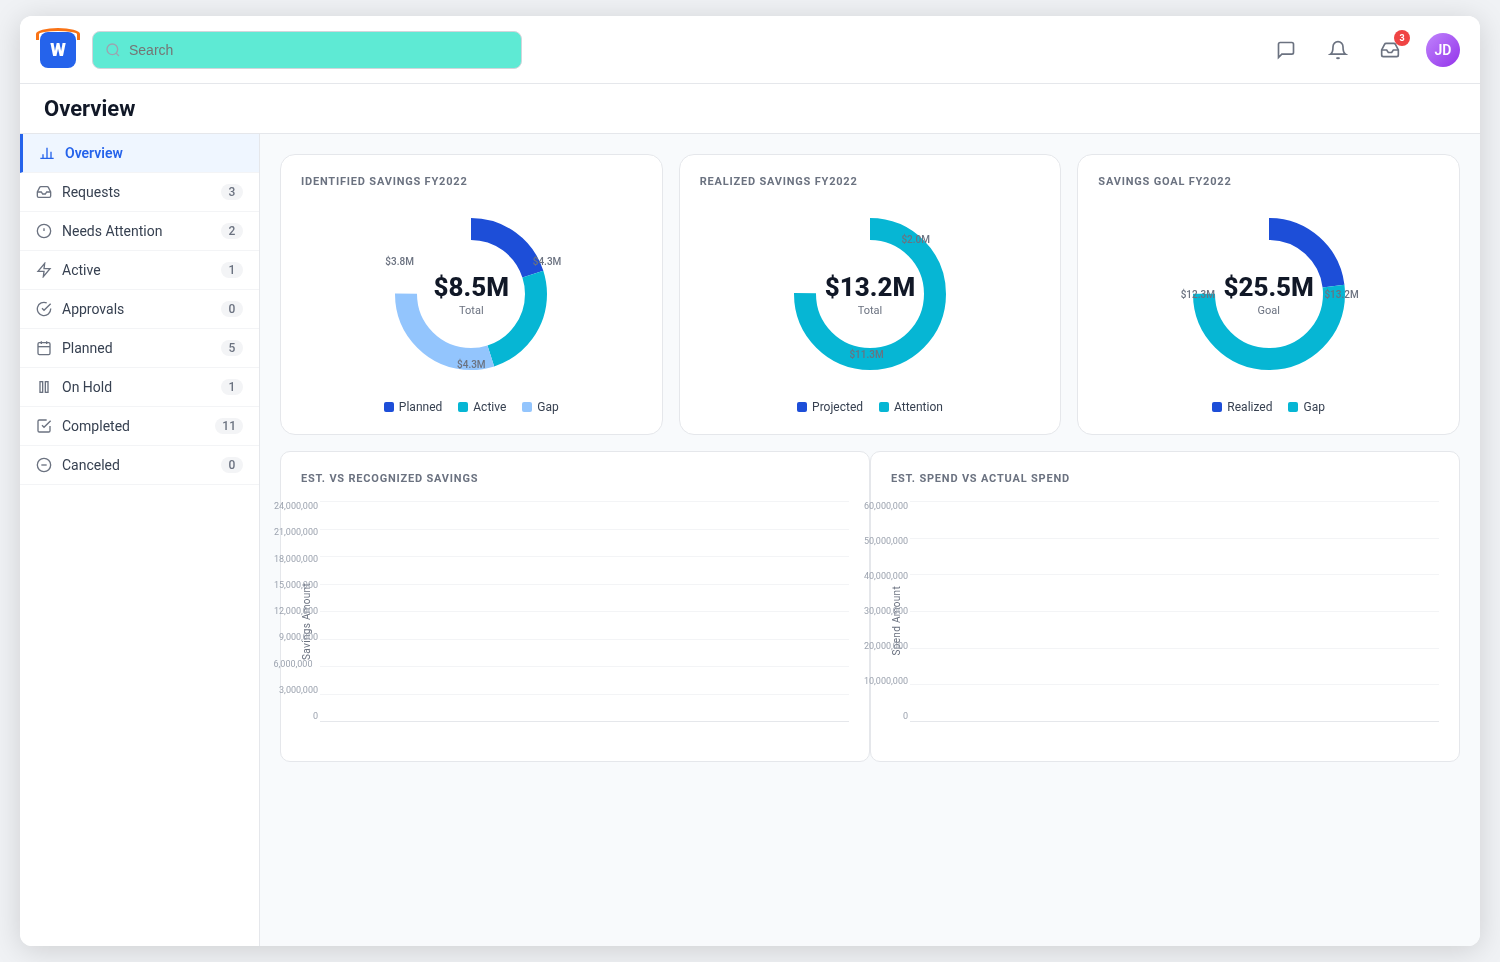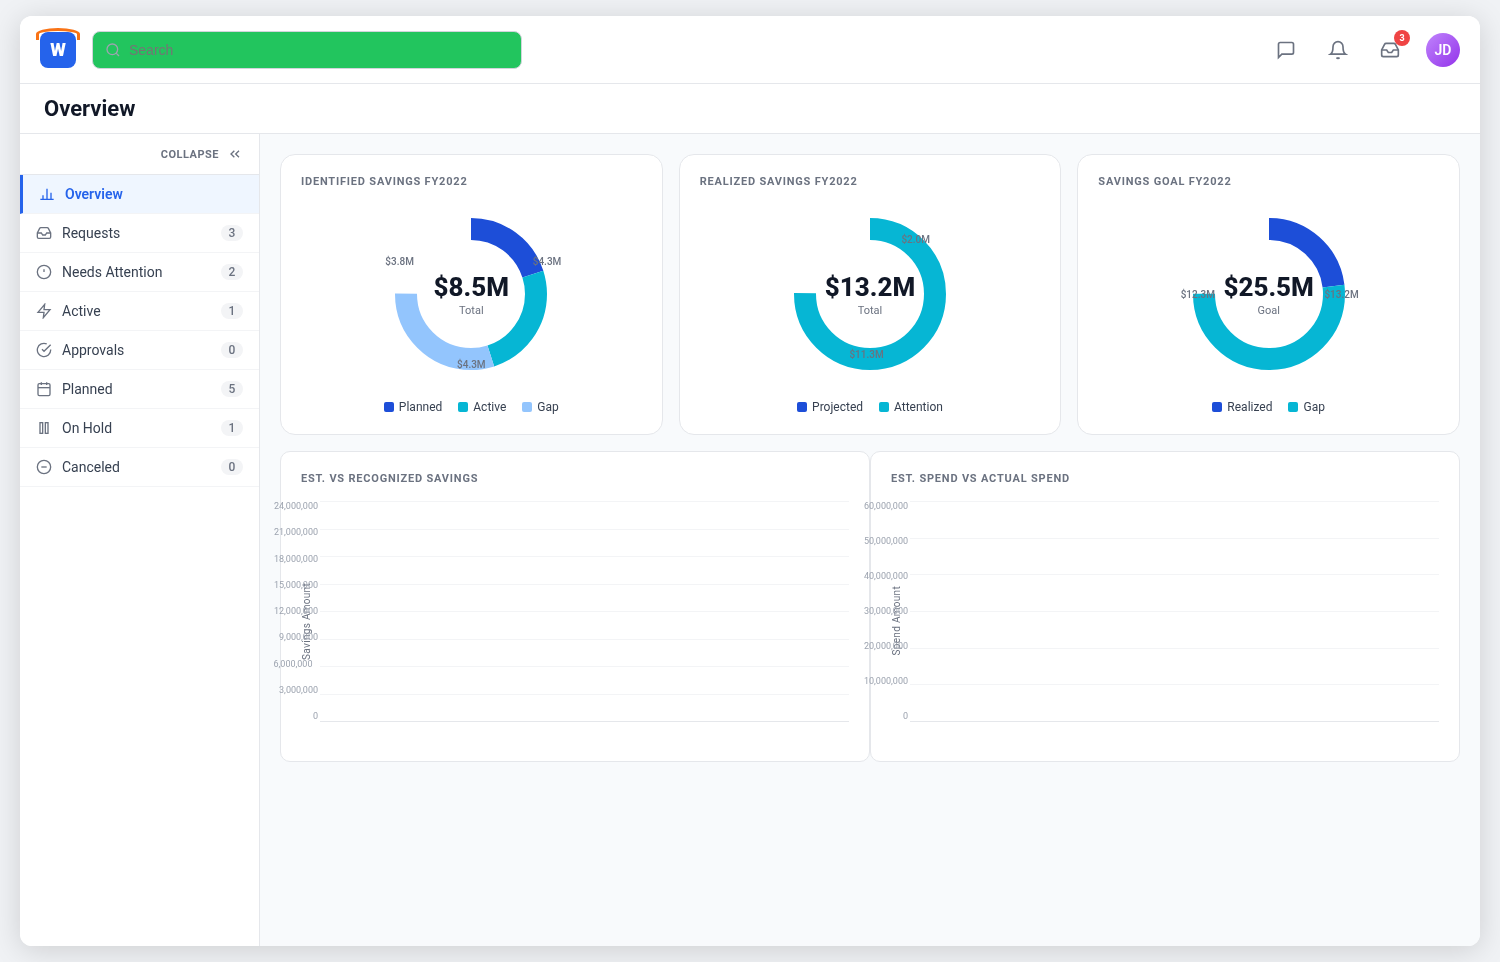--- a/index.html
+++ b/index.html
@@ -46,21 +46,21 @@
     }
     .search-box {
       flex: 0 0 430px;
       height: 38px;
       border: 1px solid #d1d5db;
       border-radius: 8px;
       display: flex;
       align-items: center;
       padding: 0 12px;
       gap: 8px;
-      background: #22c55e;
+      background: #5eead4;
     }
     .search-icon-svg { color: #9ca3af; flex-shrink: 0; }
     .search-input {
       border: none; outline: none;
       font-size: 14px; color: #374151;
       width: 100%;
       background: transparent;
     }
     .nav-spacer { flex: 1; }
     .nav-icons { display: flex; align-items: center; gap: 20px; }
@@ -285,27 +285,20 @@
     </div>
   </div>
 
   <div class="page-title-bar">
     <h1>Overview</h1>
   </div>
 
   <div class="body-area">
 
     <div class="sidebar">
-      <div class="sidebar-collapse">
-        <span class="collapse-label">COLLAPSE</span>
-        <svg class="collapse-icon" width="16" height="16" viewBox="0 0 24 24" fill="none" stroke="currentColor" stroke-width="2">
-          <polyline points="11 17 6 12 11 7"></polyline>
-            <polyline points="18 17 13 12 18 7"></polyline>
-        </svg>
-      </div>
 
       <div class="sidebar-item active">
         <svg class="item-icon" width="16" height="16" viewBox="0 0 24 24" fill="none" stroke="currentColor" stroke-width="2">
           <line x1="18" y1="20" x2="18" y2="10"></line>
             <line x1="12" y1="20" x2="12" y2="4"></line>
             <line x1="6" y1="20" x2="6" y2="14"></line>
             <line x1="2" y1="20" x2="22" y2="20"></line>
         </svg>
         <span class="item-label">Overview</span>
       </div>
@@ -360,20 +353,28 @@
 
       <div class="sidebar-item">
         <svg class="item-icon" width="16" height="16" viewBox="0 0 24 24" fill="none" stroke="currentColor" stroke-width="2">
           <rect x="6" y="4" width="4" height="16"></rect>
             <rect x="14" y="4" width="4" height="16"></rect>
         </svg>
         <span class="item-label">On Hold</span>
         <span class="item-count">1</span>
       </div>
 
+      <div class="sidebar-item">
+        <svg class="item-icon" width="16" height="16" viewBox="0 0 24 24" fill="none" stroke="currentColor" stroke-width="2">
+          <polyline points="9 11 12 14 22 4"></polyline>
+            <path d="M21 12v7a2 2 0 0 1-2 2H5a2 2 0 0 1-2-2V5a2 2 0 0 1 2-2h11"></path>
+        </svg>
+        <span class="item-label">Completed</span>
+        <span class="item-count">11</span>
+      </div>
 
       <div class="sidebar-item">
         <svg class="item-icon" width="16" height="16" viewBox="0 0 24 24" fill="none" stroke="currentColor" stroke-width="2">
           <circle cx="12" cy="12" r="10"></circle>
             <line x1="8" y1="12" x2="16" y2="12"></line>
         </svg>
         <span class="item-label">Canceled</span>
         <span class="item-count">0</span>
       </div>
     </div>

